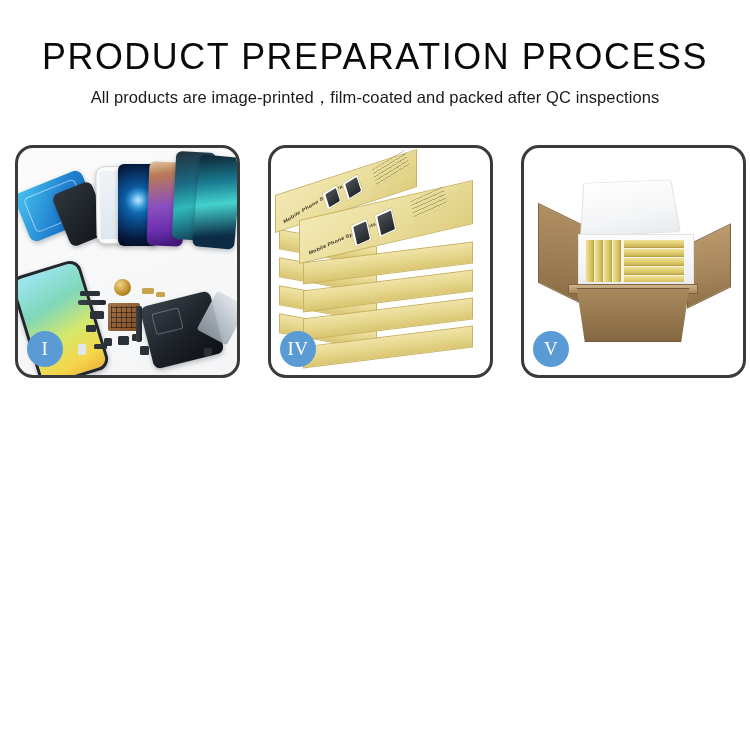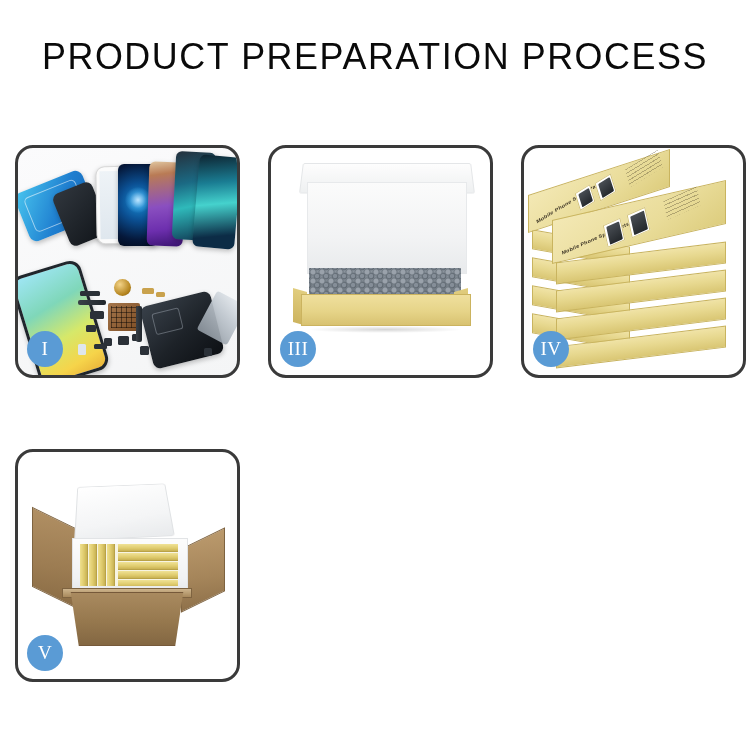--- a/index.html
+++ b/index.html
@@ -422,20 +422,21 @@
     border-radius: 1px;
   }
   .c-tape-1 { left: 38px; top: 86px; width: 16px; height: 19px; transform: skewY(22deg); }
   .c-tape-2 { left: 42px; top: 150px; width: 15px; height: 16px; transform: skewY(22deg); }
 </style>
 </head>
 <body>
 
 <div class="header">
   <div class="title">PRODUCT PREPARATION PROCESS</div>
+  <div class="subtitle">All products are image-printed，film-coated and packed after QC inspections</div>
 </div>
 
 <div class="grid">
 
   <div class="panel p1">
     <div class="panel-art">
       <div class="ph ph-a"></div>
       <div class="ph ph-b"></div>
       <div class="ph ph-glass"></div>
       <div class="ph ph-c"></div>
@@ -459,32 +460,20 @@
       <div class="chip" style="left:122px;top:198px;width:9px;height:9px;"></div>
       <div class="chip" style="left:186px;top:200px;width:8px;height:8px;"></div>
       <div class="flex-cable" style="left:118px;top:158px;width:6px;height:36px;"></div>
       <div class="flex-cable" style="left:60px;top:152px;width:28px;height:5px;"></div>
       <div class="tool"></div>
     </div>
     <div class="badge">I</div>
   </div>
 
 
-  <div class="panel p3">
-    <div class="panel-art">
-      <div class="b3-lid"></div>
-      <div class="b3-foam-back"></div>
-      <div class="b3-bubble"></div>
-      <div class="b3-left-flap"></div>
-      <div class="b3-right-flap"></div>
-      <div class="b3-front"></div>
-      <div class="b3-shadow"></div>
-    </div>
-    <div class="badge">III</div>
-  </div>
 
   <div class="panel p4">
     <div class="panel-art">
 
       <div class="stackbox" style="left:8px;top:62px;width:96px;height:18px;transform:skewY(10deg);"></div>
       <div class="stackbox" style="left:8px;top:90px;width:96px;height:18px;transform:skewY(10deg);"></div>
       <div class="stackbox" style="left:8px;top:118px;width:96px;height:18px;transform:skewY(10deg);"></div>
       <div class="stackbox" style="left:8px;top:146px;width:96px;height:18px;transform:skewY(10deg);"></div>
       <div class="stackbox" style="left:8px;top:174px;width:96px;height:18px;transform:skewY(10deg);"></div>
 

